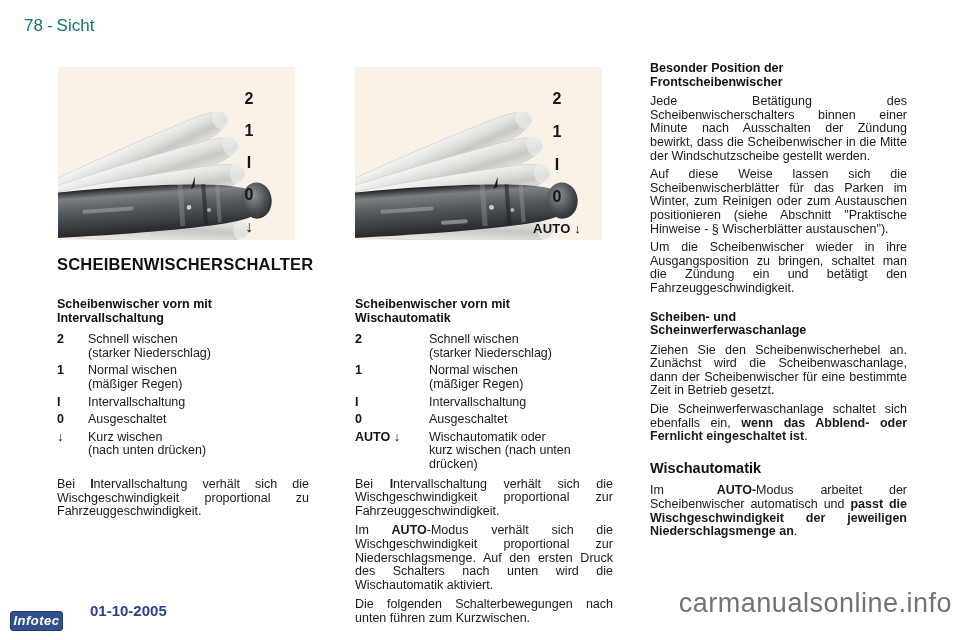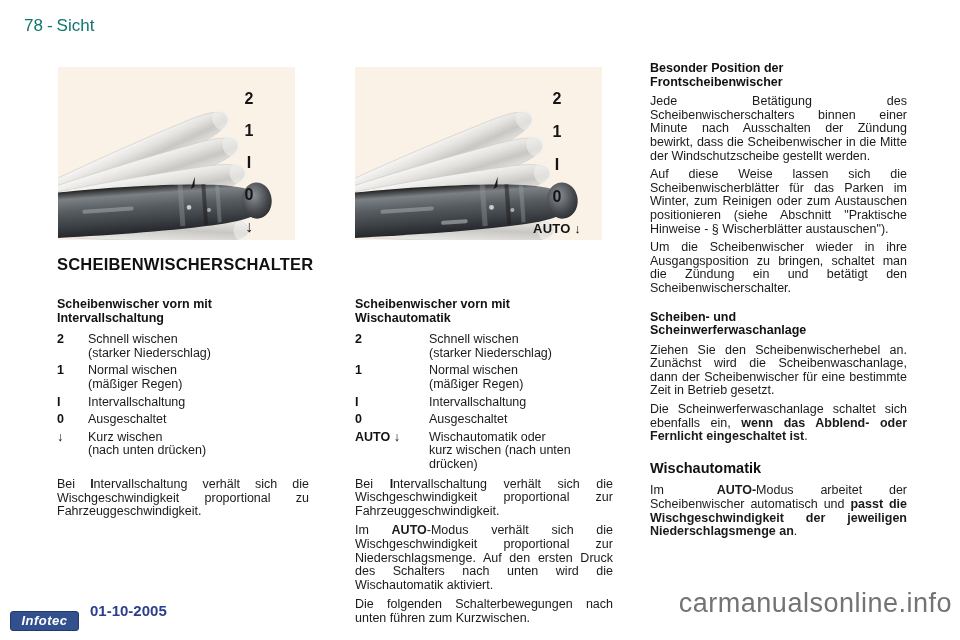--- a/index.html
+++ b/index.html
@@ -45,21 +45,21 @@
   #col2 .paras .para { margin-top:6px; }
   #col2 .paras { margin-top:2px; }
 
   #col3 .para { text-align:justify; margin-bottom:5px; }
   #col3 .subhead { margin-bottom:6px; }
   .gap-section { margin-top:15px; }
   .head-wisch { font-size:14.5px; font-weight:bold; margin-top:18px; margin-bottom:9px; color:#111; }
 
   
   .logo-badge {
-    position:absolute; left:10px; top:611px; width:69px; height:20px;
+    position:absolute; left:10px; top:611px; width:53px; height:20px;
     background:#33508e; border:1px solid #24396b; border-radius:3px;
     color:#ffffff; font-weight:bold; font-style:italic; font-size:13px;
     display:flex; align-items:center; justify-content:center; letter-spacing:0.5px;
   }
   .footer-date { position:absolute; left:90px; top:604px; font-size:15px; font-weight:bold; color:#2b3f8e; }
   .watermark { position:absolute; right:8px; top:597px; font-size:27px; color:#737373; letter-spacing:0.5px; }
 </style>
 </head>
 <body>
 
@@ -249,21 +249,21 @@
     <div class="para"><span>Im </span><span style="font-weight: bold;">AUTO</span><span>-Modus verhält sich die Wischgeschwindigkeit proportional zur Niederschlagsmenge. Auf den ersten Druck des Schalters nach unten wird die Wischautomatik aktiviert.</span></div>
     <div class="para"><span>Die folgenden Schalterbewegungen nach unten führen zum Kurzwischen.</span></div>
   </div>
 </div>
 
 <div class="col" id="col3">
   <div class="subhead">Besonder Position der
 Frontscheibenwischer</div>
   <div class="para">Jede Betätigung des Scheibenwischerschalters binnen einer Minute nach Ausschalten der Zündung bewirkt, dass die Scheibenwischer in die Mitte der Windschutzscheibe gestellt werden.</div>
   <div class="para">Auf diese Weise lassen sich die Scheibenwischerblätter für das Parken im Winter, zum Reinigen oder zum Austauschen positionieren (siehe Abschnitt "Praktische Hinweise - § Wischerblätter austauschen").</div>
-  <div class="para">Um die Scheibenwischer wieder in ihre Ausgangsposition zu bringen, schaltet man die Zündung ein und betätigt den Scheibenwischerschalter.</div>
+  <div class="para">Um die Scheibenwischer wieder in ihre Ausgangsposition zu bringen, schaltet man die Zündung ein und betätigt den Fahrzeuggeschwindigkeit.</div>
   <div class="subhead gap-section">Scheiben- und
 Scheinwerferwaschanlage</div>
   <div class="para">Ziehen Sie den Scheibenwischerhebel an. Zunächst wird die Scheibenwaschanlage, dann der Scheibenwischer für eine bestimmte Zeit in Betrieb gesetzt.</div>
   <div class="para"><span>Die Scheinwerferwaschanlage schaltet sich ebenfalls ein, </span><span style="font-weight: bold;">wenn das Abblend- oder Fernlicht eingeschaltet ist</span><span>.</span></div>
   <div class="head-wisch">Wischautomatik</div>
   <div class="para"><span>Im </span><span style="font-weight: bold; margin-left: 26px;">AUTO-</span><span>Modus arbeitet der Scheibenwischer automatisch und </span><span style="font-weight: bold;">passt die Wischgeschwindigkeit der jeweiligen Niederschlagsmenge an</span><span>.</span></div>
 </div>
 
 <div class="logo-badge">
   <span>Infotec</span>

